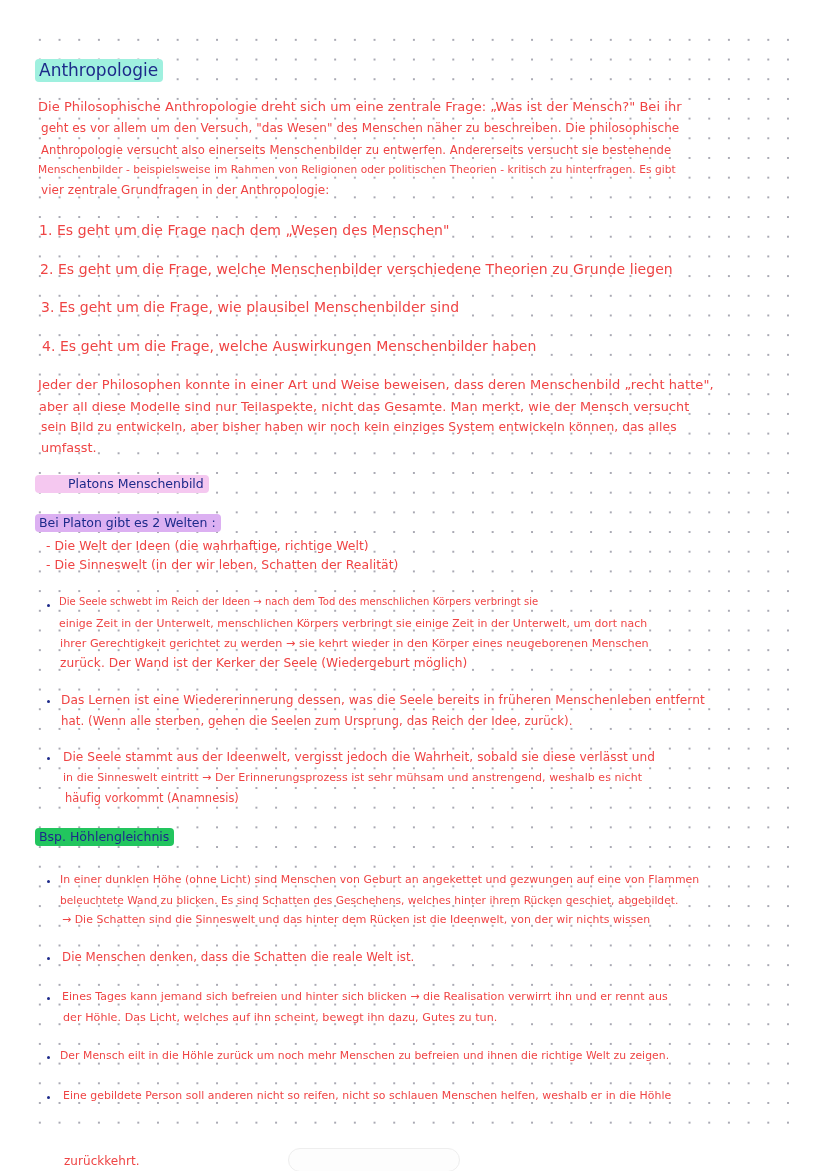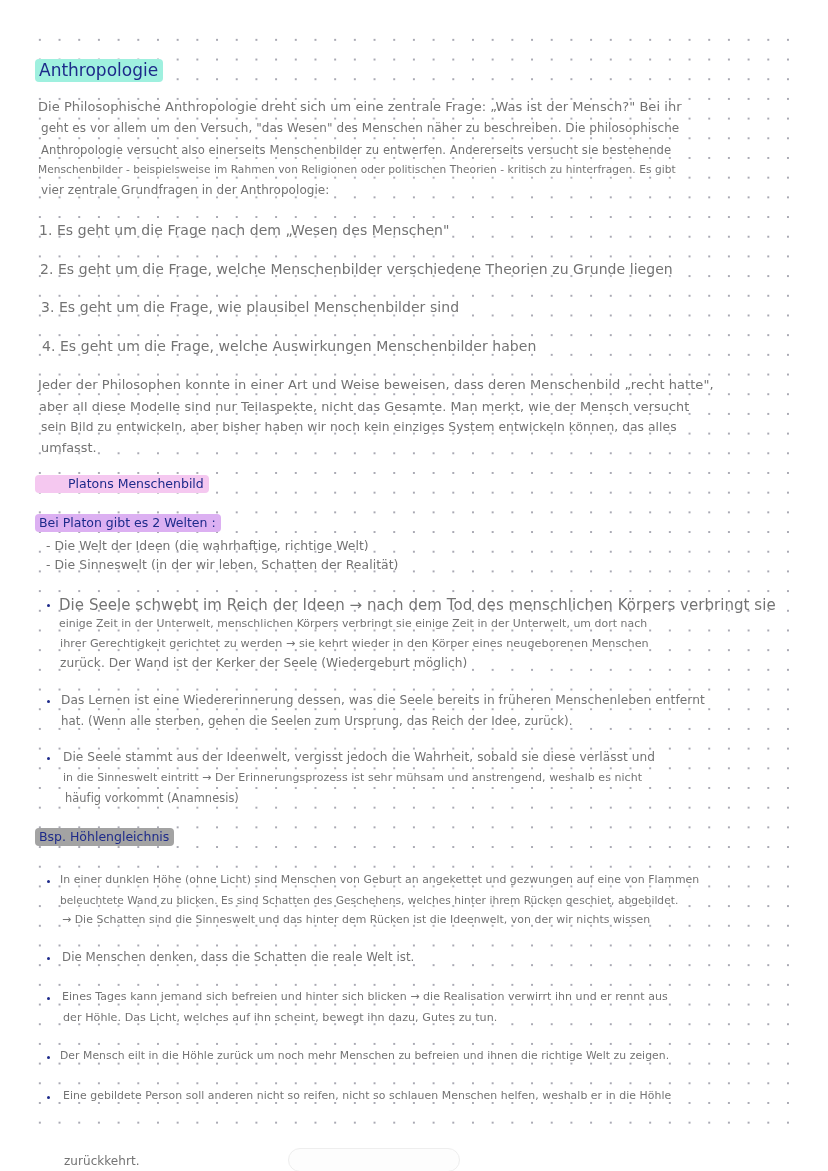--- a/index.html
+++ b/index.html
@@ -28,25 +28,25 @@
     .hl {
       position: absolute;
       border-radius: 4px;
       padding: 1px 5px 2px 4px;
       white-space: nowrap;
       color: #1d2a8a;
     }
     .hl-teal { background: #9ff0df; font-size: 17px; }
     .hl-pink { background: #f5c8f0; font-size: 12.5px; padding-left: 33px; }
     .hl-purple { background: #dcb0f2; font-size: 12.5px; }
-    .hl-blue { background: #a3a3a3; font-size: 12.5px; }
+    .hl-blue { background: #22c55e; font-size: 12.5px; }
     .line {
       position: absolute;
       white-space: nowrap;
-      color: #737373;
+      color: #ef4444;
       font-size: 12.4px;
       letter-spacing: 0.05px;
     }
     .mid { font-size: 13.2px; }
     .bullet-dot {
       position: absolute;
       width: 3px; height: 3px; border-radius: 50%;
       background: #1d2a8a;
     }
     .watermark {
@@ -93,21 +93,21 @@
 
   <div class="hl hl-purple" style="left:35px; top:514px;">Bei Platon gibt es 2 Welten :</div>
 
   <div>
     <div class="line" style="left:46px; top:538px; font-size:12.4px;">- Die Welt der Ideen (die wahrhaftige, richtige Welt)</div>
     <div class="line" style="left:46px; top:557px; font-size:12.4px;">- Die Sinneswelt (in der wir leben, Schatten der Realität)</div>
   </div>
 
   <div>
     <span class="bullet-dot" style="left:47px; top:604px;"></span>
-    <div class="line" style="left:59px; top:596px; font-size:15px;">Die Seele schwebt im Reich der Ideen → nach dem Tod des menschlichen Körpers verbringt sie</div>
+    <div class="line" style="left:59px; top:596px; font-size:10px;">Die Seele schwebt im Reich der Ideen → nach dem Tod des menschlichen Körpers verbringt sie</div>
     <div class="line" style="left:59px; top:617px; font-size:10.9px;">einige Zeit in der Unterwelt, menschlichen Körpers verbringt sie einige Zeit in der Unterwelt, um dort nach</div>
     <div class="line" style="left:60px; top:637px; font-size:11.2px;">ihrer Gerechtigkeit gerichtet zu werden → sie kehrt wieder in den Körper eines neugeborenen Menschen</div>
     <div class="line" style="left:60px; top:656px; font-size:12.2px;">zurück. Der Wand ist der Kerker der Seele (Wiedergeburt möglich)</div>
   </div>
 
   <div>
     <span class="bullet-dot" style="left:47px; top:700px;"></span>
     <div class="line" style="left:61px; top:693px; font-size:12.2px;">Das Lernen ist eine Wiedererinnerung dessen, was die Seele bereits in früheren Menschenleben entfernt</div>
     <div class="line" style="left:61px; top:714px; font-size:11.8px;">hat. (Wenn alle sterben, gehen die Seelen zum Ursprung, das Reich der Idee, zurück).</div>
   </div>

